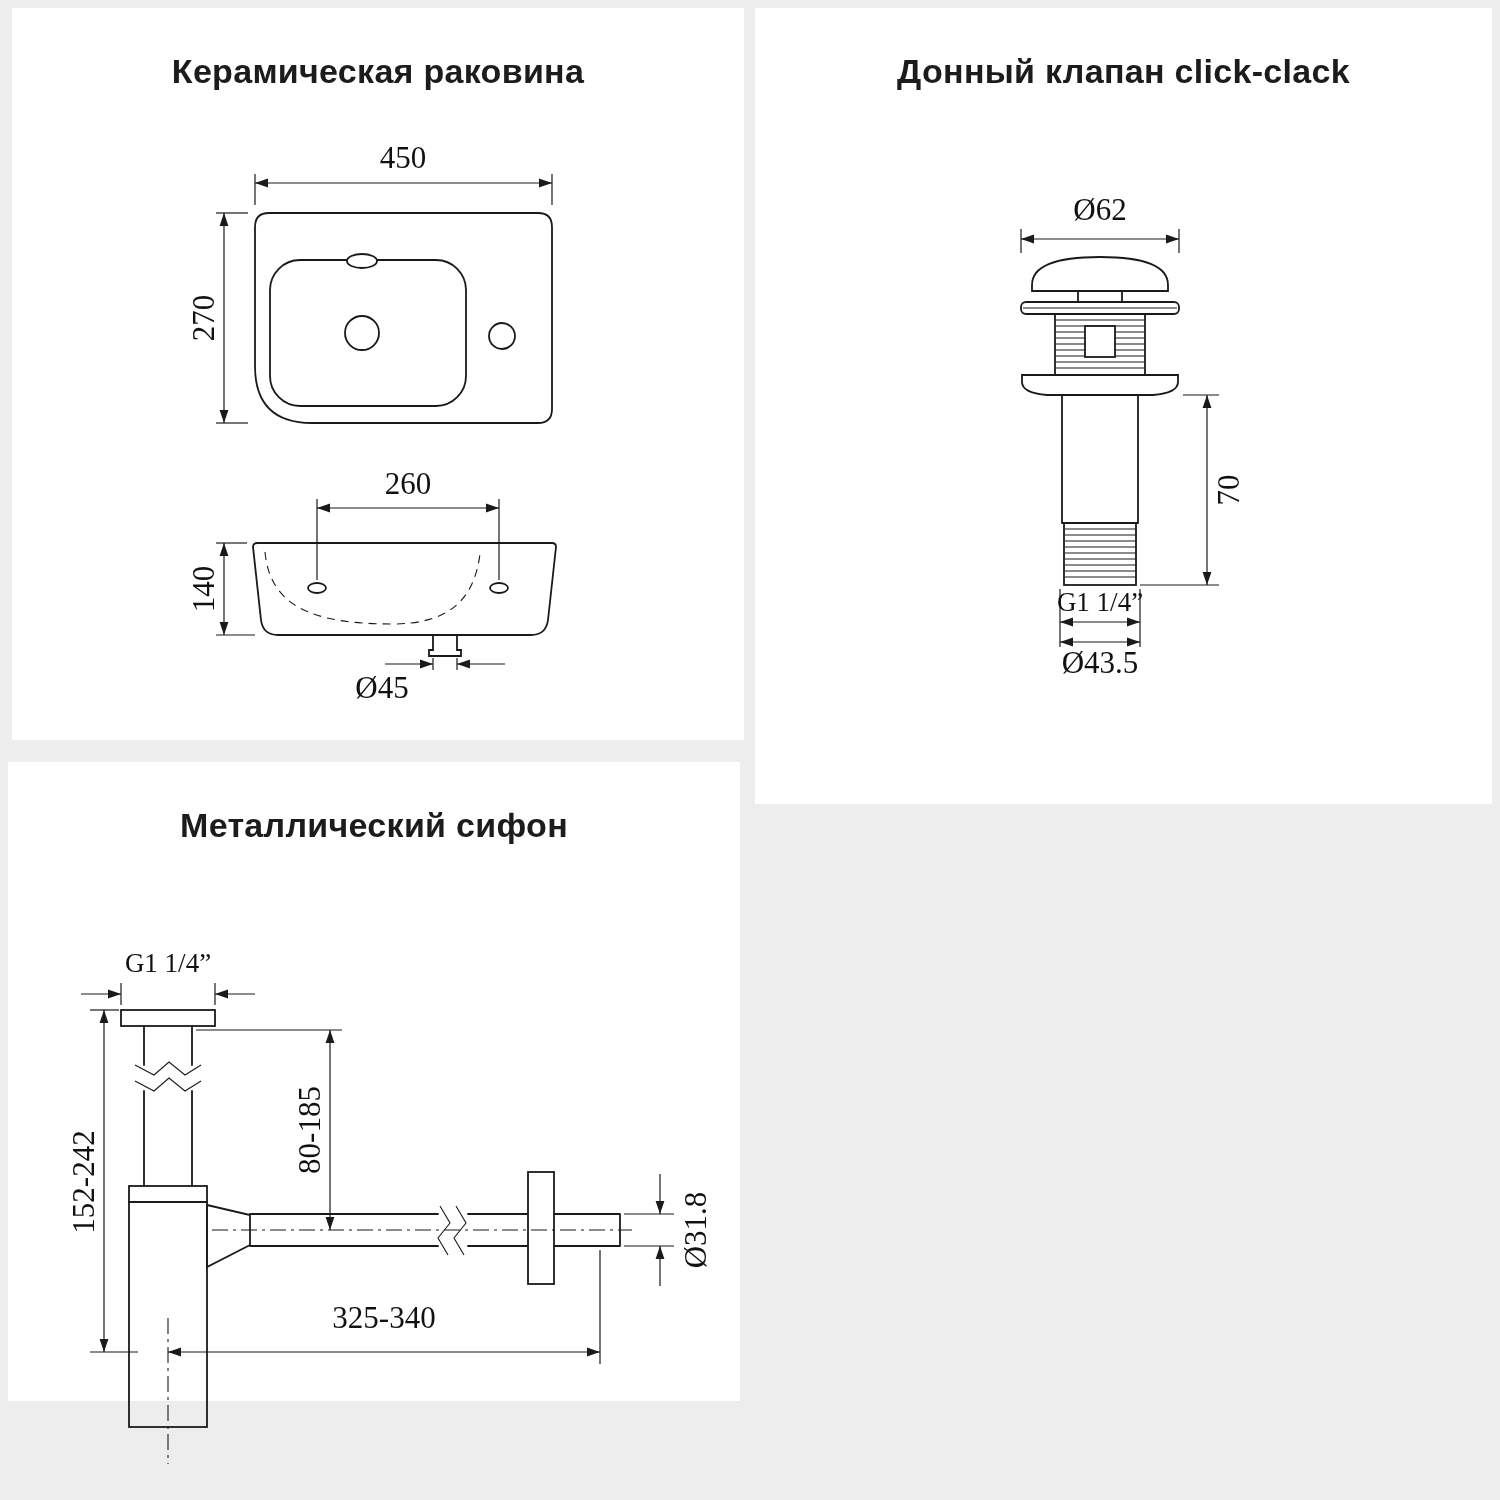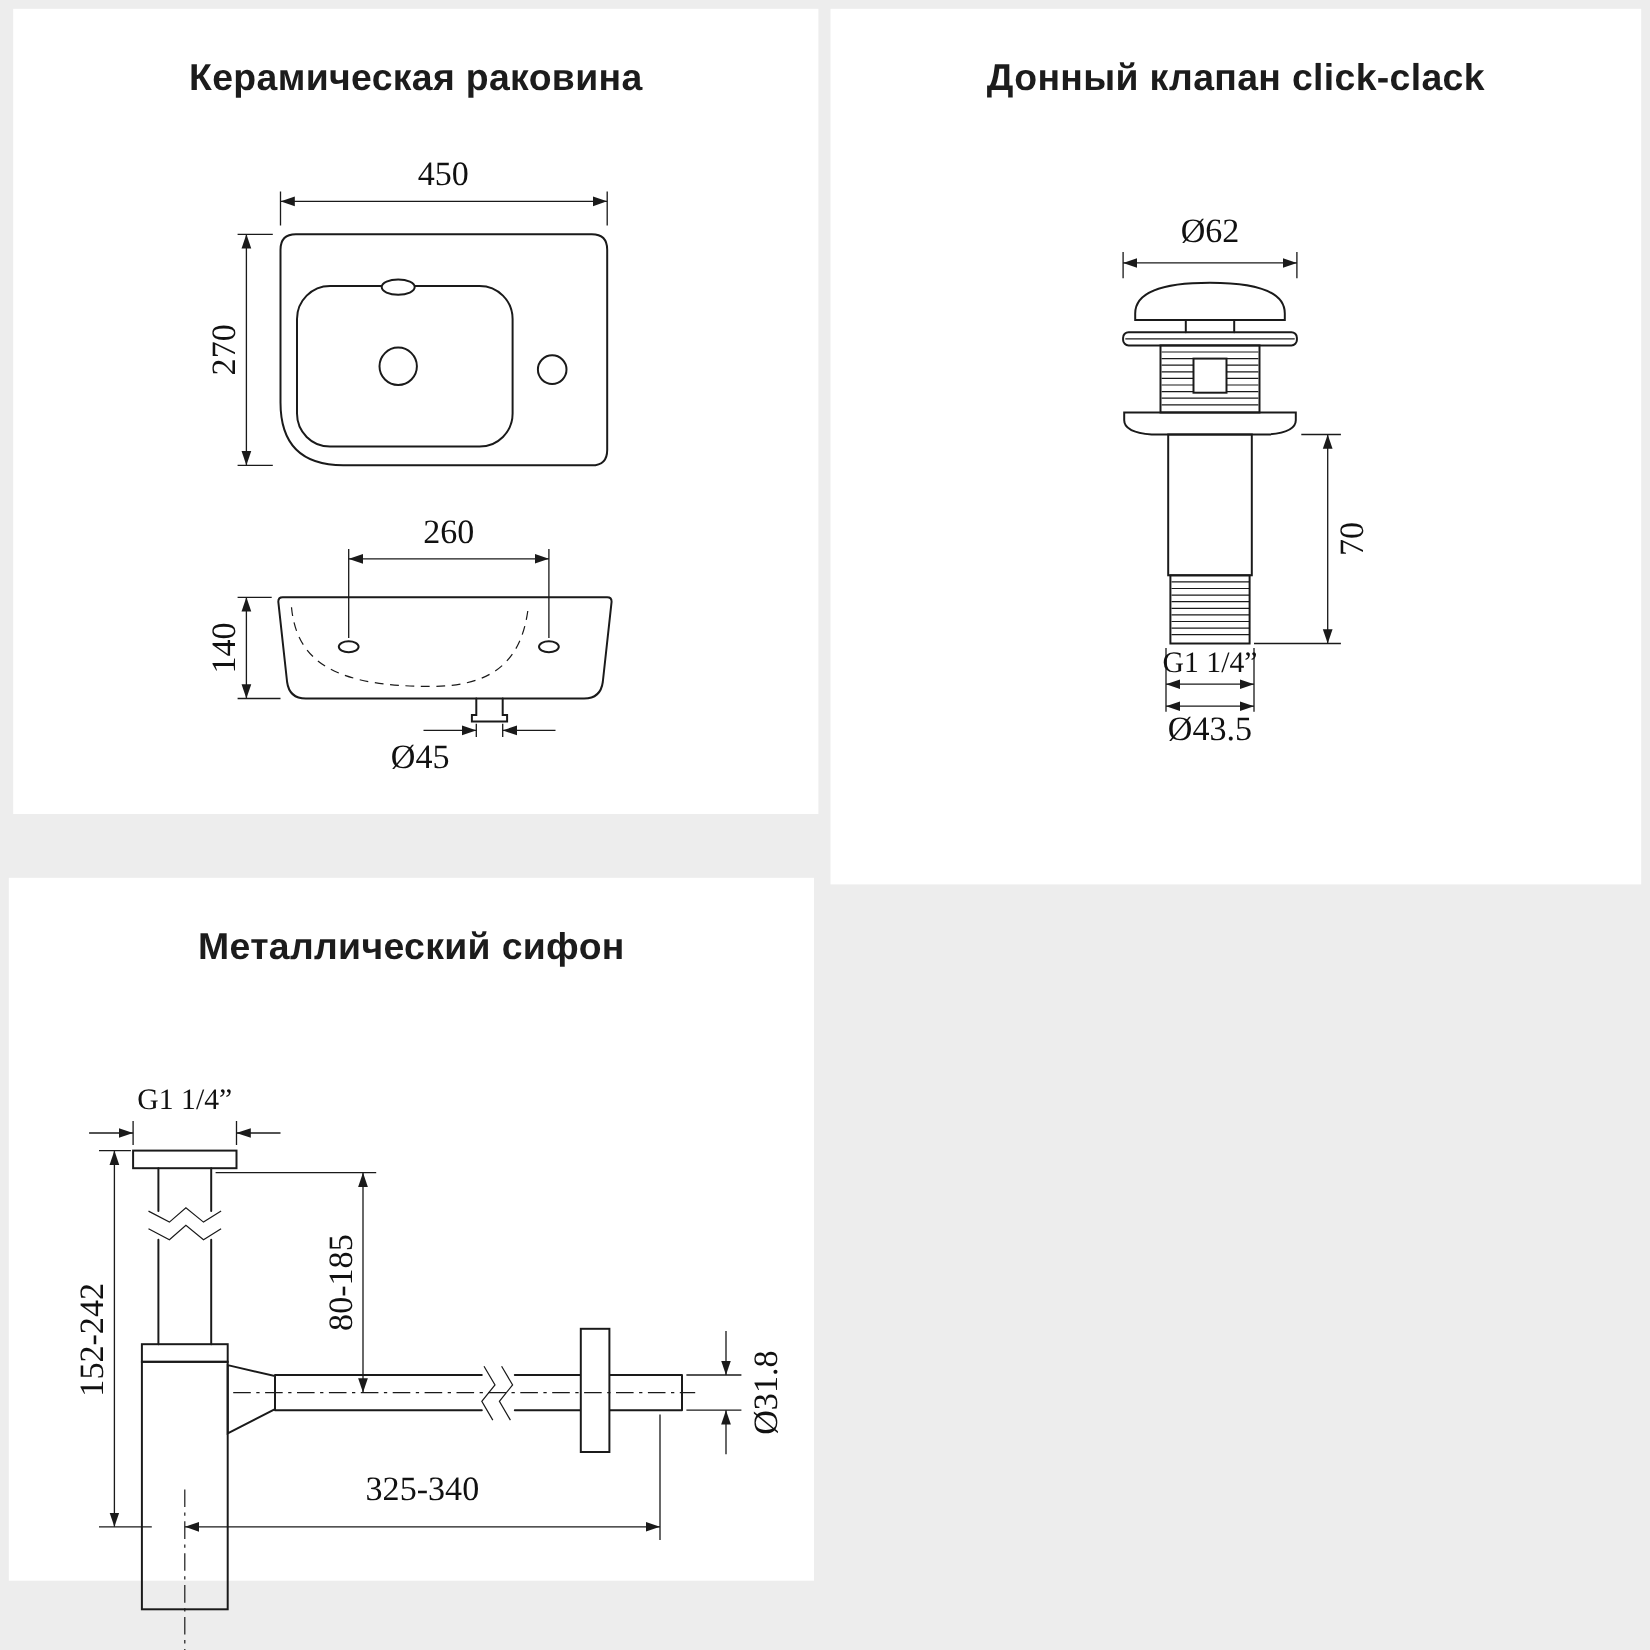--- a/index.html
+++ b/index.html
@@ -2,21 +2,21 @@
 <html><head>
 <meta charset="utf-8">
 <style>
   * { margin:0; padding:0; box-sizing:border-box; }
   html,body { width:1500px; height:1500px; }
   body { background:#ededed; font-family:"Liberation Sans", sans-serif; }
   .page { position:relative; width:1500px; height:1500px; background:#ededed; overflow:hidden; }
   .panel { position:absolute; background:#ffffff; }
   #panel-sink   { left:12px;   top:8px;   width:732px; height:732px; }
   #panel-valve  { left:755px; top:8px;   width:737px; height:796px; }
-  #panel-siphon { left:8px;   top:798px; width:732px; height:639px; }
+  #panel-siphon { left:8px;   top:762px; width:732px; height:639px; }
   .panel-title {
     position:absolute; top:44px; left:0; width:100%;
     text-align:center; font-weight:700; font-size:34px; color:#1c1c1c;
     letter-spacing:.3px;
   }
   .drawing { position:absolute; left:0; top:0; }
   svg text { font-family:"Liberation Serif", serif; fill:#111111; }
   .dimtxt   { font-size:31px; }
   .dimtxt-sm{ font-size:27px; }
   .obj     { stroke:#1a1a1a; stroke-width:1.8; fill:none; stroke-linecap:round; }

